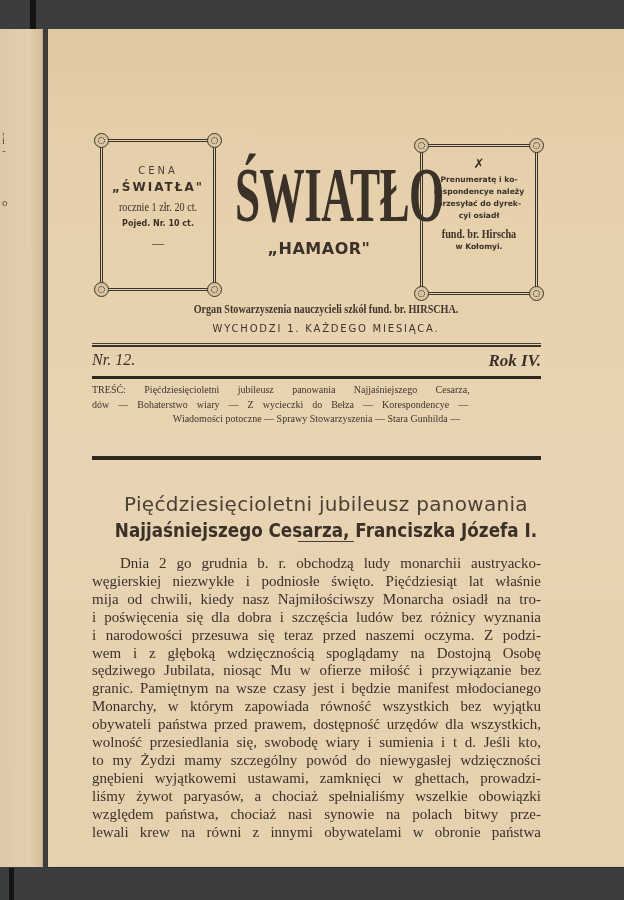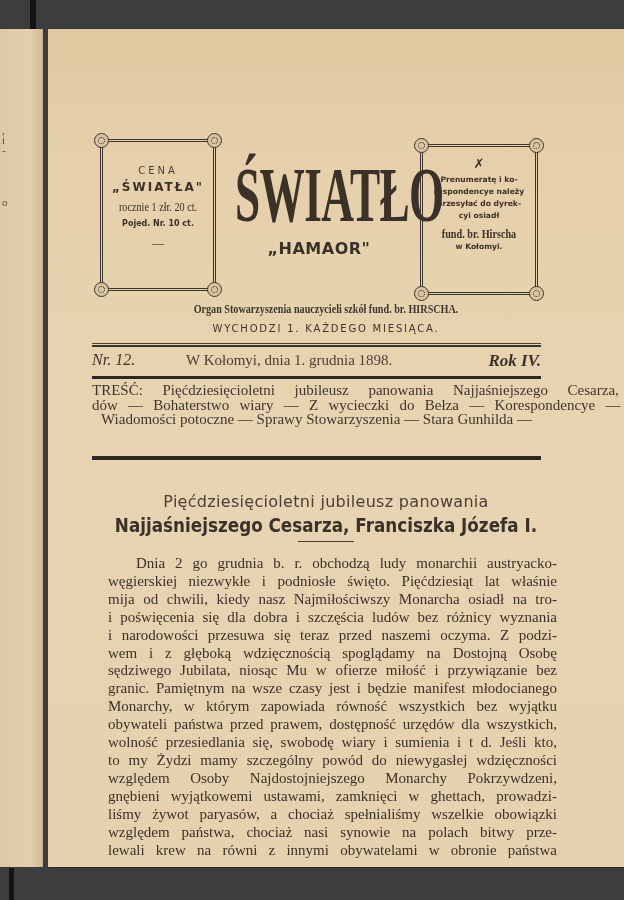--- a/index.html
+++ b/index.html
@@ -116,44 +116,44 @@
     .issue-row {
       position: absolute; left: 44px; width: 449px; top: 322px; height: 22px;
       color: #3a3129;
     }
     .issue-nr { position: absolute; left: 0; top: 0; font-style: italic; font-size: 16px; }
     .issue-place { position: absolute; left: 94px; top: 1px; font-size: 15px; color: #4a4036; }
     .issue-year { position: absolute; right: 0; top: 0; font-style: italic; font-weight: bold; font-size: 17px; }
 
     .toc {
       position: absolute; left: 44px; width: 449px; top: 354px;
-      font-size: 15px; line-height: 14.5px; color: #3e352c; text-align: justify;
+      font-size: 10px; line-height: 14.5px; color: #3e352c; text-align: justify;
     }
     .toc .line { display: block; white-space: nowrap; }
     .toc .line.last { text-align: center; }
 
     .art-heading {
       position: absolute; left: 0; width: 556px; top: 463px; text-align: center; color: #3a3129;
     }
     .art-heading .h1 {
-      font-family: "DejaVu Sans", sans-serif; font-size: 16px; letter-spacing: 0.3px; color: #4a4036;
+      font-family: "DejaVu Sans", sans-serif; font-size: 20px; letter-spacing: 0.3px; color: #4a4036;
     }
     .art-heading .h2 {
       font-family: "DejaVu Sans", sans-serif; font-weight: bold; font-size: 20px; margin-top: 2px;
       transform: scaleX(0.84); transform-origin: center; white-space: nowrap; margin-left: -60px; margin-right: -60px;
     }
     .art-sep {
       position: absolute; left: 250px; width: 56px; top: 512px; height: 1px; background: #4a4036;
     }
 
     .body-text {
       position: absolute; left: 44px; width: 449px; top: 526px;
       font-size: 15px; line-height: 17.9px; color: #3a3129;
     }
-    .body-text .line { display: block; white-space: nowrap; text-align: justify; text-align-last: justify; margin-left: 16px; }
+    .body-text .line { display: block; white-space: nowrap; text-align: justify; text-align-last: justify; }
     .body-text .line.indent { padding-left: 28px; }
   </style>
 </head>
 <body>
 
 <div class="spine"></div>
 <div class="spine-bottom"></div>
 
 <div class="left-page">
   <span class="frag" style="top:96px">,</span>
@@ -204,21 +204,20 @@
       </div>
     </div>
 
     <div class="organ">Organ Stowarzyszenia nauczycieli szkół fund. br. HIRSCHA.</div>
     <div class="wychodzi">WYCHODZI 1. KAŻDEGO MIESIĄCA.</div>
 
     <div class="rule rule-double" style="top:314px"></div>
 
     <div class="issue-row">
       <span class="issue-nr">Nr. 12.</span>
-      <span class="issue-place">W Kołomyi, dnia 1. grudnia 1898.</span>
       <span class="issue-year">Rok IV.</span>
     </div>
 
     <div class="rule rule-thick" style="top:347px"></div>
 
     <div class="toc">
       <span class="line" style="white-space: nowrap; word-spacing: 15.8906px;">TREŚĆ: Pięćdziesięcioletni jubileusz panowania Najjaśniejszego Cesarza,</span>
       <span class="line" style="white-space: nowrap; word-spacing: 6.50284px;">dów — Bohaterstwo wiary — Z wycieczki do Bełza — Korespondencye —</span>
       <span class="line last">Wiadomości potoczne — Sprawy Stowarzyszenia — Stara Gunhilda —</span>
     </div>
@@ -237,21 +236,20 @@
       <span class="line" style="white-space: nowrap; word-spacing: 4.80729px;">mija od chwili, kiedy nasz Najmiłościwszy Monarcha osiadł na tro-</span>
       <span class="line" style="white-space: nowrap; word-spacing: 4.33281px;">i poświęcenia się dla dobra i szczęścia ludów bez różnicy wyznania</span>
       <span class="line" style="white-space: nowrap; word-spacing: 5.73958px;">i narodowości przesuwa się teraz przed naszemi oczyma. Z podzi-</span>
       <span class="line" style="white-space: nowrap; word-spacing: 8.11719px;">wem i z głęboką wdzięcznością spoglądamy na Dostojną Osobę</span>
       <span class="line" style="white-space: nowrap; word-spacing: 4.99653px;">sędziwego Jubilata, niosąc Mu w ofierze miłość i przywiązanie bez</span>
       <span class="line" style="white-space: nowrap; word-spacing: 3.05208px;">granic. Pamiętnym na wsze czasy jest i będzie manifest młodocianego</span>
       <span class="line" style="white-space: nowrap; word-spacing: 7.62946px;">Monarchy, w którym zapowiada równość wszystkich bez wyjątku</span>
       <span class="line" style="white-space: nowrap; word-spacing: 3.14732px;">obywateli państwa przed prawem, dostępność urzędów dla wszystkich,</span>
       <span class="line" style="white-space: nowrap; word-spacing: 3.9304px;">wolność przesiedlania się, swobodę wiary i sumienia i t d. Jeśli kto,</span>
       <span class="line" style="white-space: nowrap; word-spacing: 5.0957px;">to my Żydzi mamy szczególny powód do niewygasłej wdzięczności</span>
-      <span class="line" style="white-space: nowrap; word-spacing: 16.75px;">względem Osoby Najdostojniejszego Monarchy Pokrzywdzeni,</span>
       <span class="line" style="white-space: nowrap; word-spacing: 7.35417px;">gnębieni wyjątkowemi ustawami, zamknięci w ghettach, prowadzi-</span>
       <span class="line" style="white-space: nowrap; word-spacing: 7.03571px;">liśmy żywot paryasów, a chociaż spełnialiśmy wszelkie obowiązki</span>
       <span class="line" style="white-space: nowrap; word-spacing: 8.17188px;">względem państwa, chociaż nasi synowie na polach bitwy prze-</span>
       <span class="line" style="white-space: nowrap; word-spacing: 7.44618px;">lewali krew na równi z innymi obywatelami w obronie państwa</span>
     </div>
 
   </div>
 </div>
 
 </body></html>

